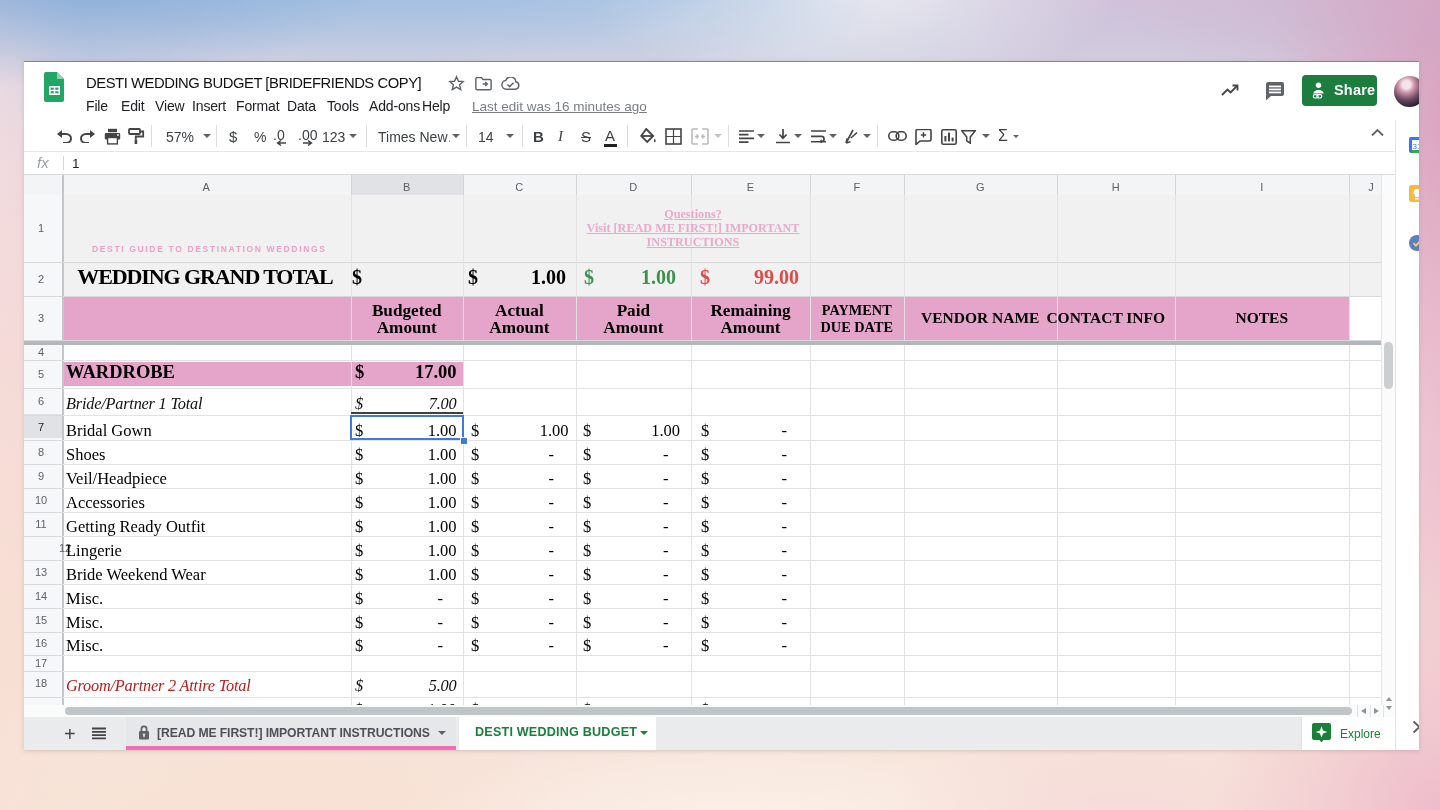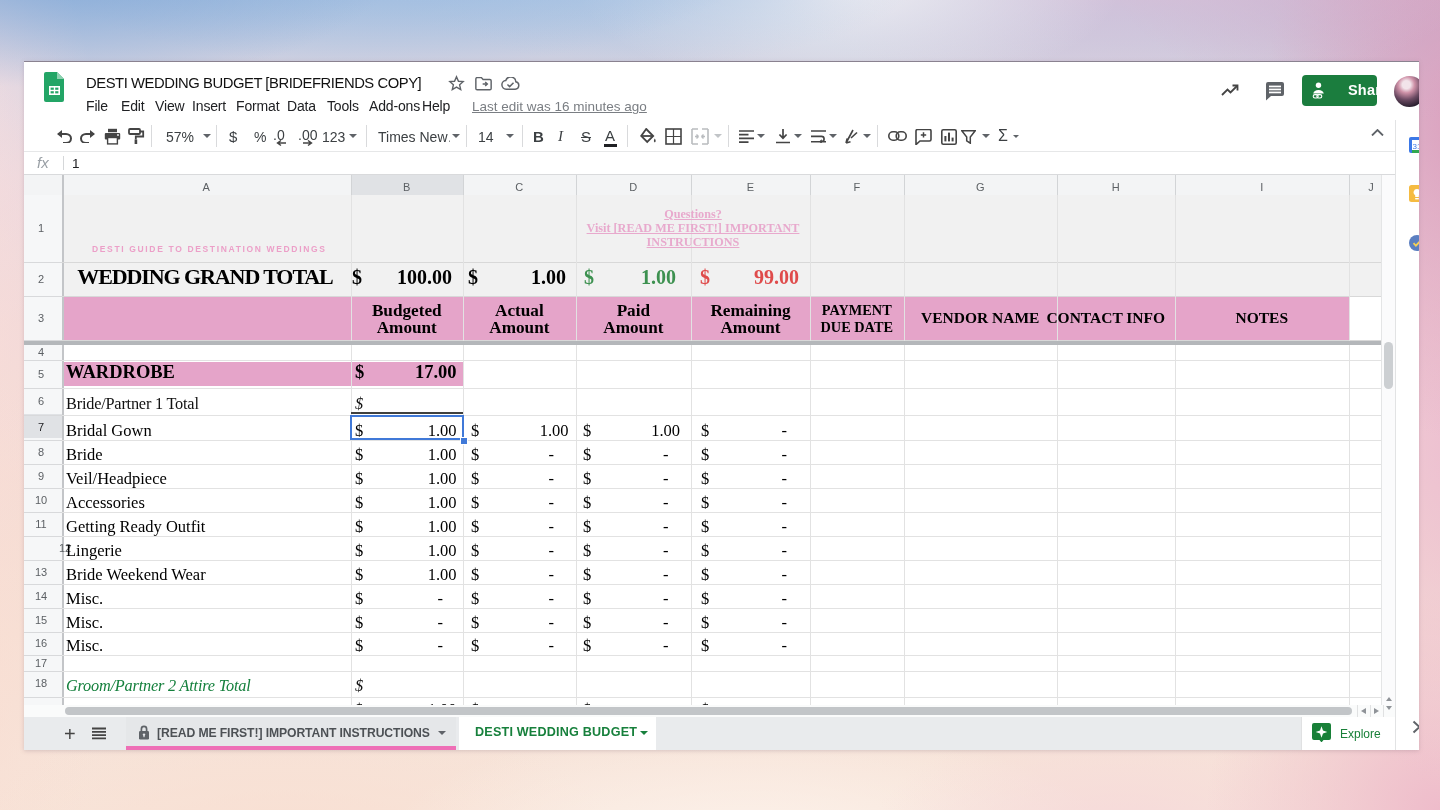--- a/index.html
+++ b/index.html
@@ -73,21 +73,21 @@
       <rect x="4" y="6.6" width="12" height="1.7" fill="#fff"></rect>
       <rect x="4" y="9.6" width="12" height="1.7" fill="#fff"></rect>
     </svg>
 <div class="abs" style="left:1278px;top:13px;width:75px;height:31px;background:#1b7d3e;border-radius:4px;"></div>
 <svg class="abs" style="left:1286px;top:19px" width="17" height="19" viewBox="0 0 17 19">
 <circle cx="8.5" cy="4.2" r="2.7" fill="#fff"></circle>
 <path d="M3.2 12.5 a5.4 4.4 0 0 1 10.6 0 z" fill="#fff"></path>
 <rect x="3.2" y="13.6" width="5" height="3.4" rx="1.7" fill="none" stroke="#fff" stroke-width="1.1"></rect>
 <rect x="6.8" y="13.6" width="5" height="3.4" rx="1.7" fill="none" stroke="#fff" stroke-width="1.1"></rect>
     </svg>
-<div class="abs" style="left:1310px;top:20px;font-size:14.5px;color:#fff;font-weight:bold;letter-spacing:.2px;margin-left:14px;">Share</div>
+<div class="abs" style="left:1310px;top:20px;font-size:14.5px;color:#fff;font-weight:bold;letter-spacing:.2px;">Share</div>
 <div class="abs" style="left:1370px;top:14px;width:31px;height:31px;border-radius:50%;background:radial-gradient(circle at 40% 28%, #f2e4ea 0 14%, #cf92a8 28%, #6b4a62 52%, #221a29 80%);"></div>
 <svg class="abs" style="left:30px;top:67px" width="19" height="14" viewBox="0 0 19 14">
 <path d="M4 5 h8 a5 4.5 0 0 1 0 9 h-3" fill="none" stroke="#444" stroke-width="2"></path>
 <path d="M8 1 L3 5 l5 4 z" fill="#444"></path>
     </svg>
 <svg class="abs" style="left:55px;top:67px" width="19" height="14" viewBox="0 0 19 14">
 <path d="M15 5 h-8 a5 4.5 0 0 0 0 9 h3" fill="none" stroke="#444" stroke-width="2"></path>
 <path d="M11 1 l5 4 -5 4 z" fill="#444"></path>
     </svg>
 <svg class="abs" style="left:80px;top:66px" width="17" height="17" viewBox="0 0 17 17">
@@ -306,50 +306,50 @@
 <div class="abs" style="left:0px;top:497.5px;width:34px;height:24.0px;line-height:24.0px;font-size:11px;color:#5c6064;text-align:center;">13</div>
 <div class="abs" style="left:0px;top:521.5px;width:34px;height:24.0px;line-height:24.0px;font-size:11px;color:#5c6064;text-align:center;">14</div>
 <div class="abs" style="left:0px;top:545.5px;width:34px;height:24.0px;line-height:24.0px;font-size:11px;color:#5c6064;text-align:center;">15</div>
 <div class="abs" style="left:0px;top:569.5px;width:34px;height:23.5px;line-height:23.5px;font-size:11px;color:#5c6064;text-align:center;">16</div>
 <div class="abs" style="left:0px;top:593px;width:34px;height:16px;line-height:16px;font-size:11px;color:#5c6064;text-align:center;">17</div>
 <div class="abs" style="left:0px;top:609px;width:34px;height:25.5px;line-height:25.5px;font-size:11px;color:#5c6064;text-align:center;">18</div>
 <div class="abs" style="left:68px;top:182px;font-size:8.5px;font-weight:bold;letter-spacing:1.65px;color:#ec9fc8;">DESTI GUIDE TO DESTINATION WEDDINGS</div>
 <div class="abs" style="left:509px;top:145px;width:320px;text-align:center;font-family:'Liberation Serif',serif;font-size:12.2px;line-height:14.2px;color:#e8a9cd;font-weight:bold;text-decoration:underline;">Questions?<br>Visit [READ ME FIRST!] IMPORTANT<br>INSTRUCTIONS</div>
 <div class="cell" style="left:-69px;top:200px;width:500px;height:28px;display:flex;align-items:flex-end;justify-content:center;font-family:'Liberation Serif',serif;font-size:22px;white-space:nowrap;font-weight:bold;letter-spacing:-1.1px;">WEDDING GRAND TOTAL</div>
 <div class="cell" style="left:328px;top:200px;height:26.5px;display:flex;align-items:flex-end;font-family:'Liberation Serif',serif;font-size:20px;white-space:nowrap;font-weight:bold;">$</div>
-<div class="cell" style="left:128px;top:200px;width:300px;height:26.5px;display:flex;align-items:flex-end;justify-content:flex-end;font-family:'Liberation Serif',serif;font-size:20px;white-space:nowrap;font-weight:bold;">100.00</div>
 <div class="cell" style="left:444px;top:200px;height:26.5px;display:flex;align-items:flex-end;font-family:'Liberation Serif',serif;font-size:20px;white-space:nowrap;font-weight:bold;">$</div>
 <div class="cell" style="left:242px;top:200px;width:300px;height:26.5px;display:flex;align-items:flex-end;justify-content:flex-end;font-family:'Liberation Serif',serif;font-size:20px;white-space:nowrap;font-weight:bold;">1.00</div>
 <div class="cell" style="left:560px;top:200px;height:26.5px;display:flex;align-items:flex-end;font-family:'Liberation Serif',serif;font-size:20px;white-space:nowrap;font-weight:bold;color:#3d9150;">$</div>
 <div class="cell" style="left:352px;top:200px;width:300px;height:26.5px;display:flex;align-items:flex-end;justify-content:flex-end;font-family:'Liberation Serif',serif;font-size:20px;white-space:nowrap;font-weight:bold;color:#3d9150;">1.00</div>
 <div class="cell" style="left:676px;top:200px;height:26.5px;display:flex;align-items:flex-end;font-family:'Liberation Serif',serif;font-size:20px;white-space:nowrap;font-weight:bold;color:#df4b4b;">$</div>
 <div class="cell" style="left:475px;top:200px;width:300px;height:26.5px;display:flex;align-items:flex-end;justify-content:flex-end;font-family:'Liberation Serif',serif;font-size:20px;white-space:nowrap;font-weight:bold;color:#df4b4b;">99.00</div>
 <div class="abs" style="left:282.75px;top:239.5px;width:200px;text-align:center;font-family:'Liberation Serif',serif;font-size:17.2px;line-height:17.6px;font-weight:bold;">Budgeted<br>Amount</div>
 <div class="abs" style="left:395.35px;top:239.5px;width:200px;text-align:center;font-family:'Liberation Serif',serif;font-size:17.2px;line-height:17.6px;font-weight:bold;">Actual<br>Amount</div>
 <div class="abs" style="left:509.35px;top:239.5px;width:200px;text-align:center;font-family:'Liberation Serif',serif;font-size:17.2px;line-height:17.6px;font-weight:bold;">Paid<br>Amount</div>
 <div class="abs" style="left:626.5px;top:239.5px;width:200px;text-align:center;font-family:'Liberation Serif',serif;font-size:17.2px;line-height:17.6px;font-weight:bold;">Remaining<br>Amount</div>
 <div class="abs" style="left:732.75px;top:239.5px;width:200px;text-align:center;font-family:'Liberation Serif',serif;font-size:14.3px;line-height:17.6px;font-weight:bold;">PAYMENT<br>DUE DATE</div>
 <div class="abs" style="left:836.25px;top:247px;width:240px;text-align:center;font-family:'Liberation Serif',serif;font-size:15.5px;font-weight:bold;">VENDOR NAME</div>
 <div class="abs" style="left:971.75px;top:247px;width:220px;text-align:center;font-family:'Liberation Serif',serif;font-size:15.5px;font-weight:bold;">CONTACT INFO</div>
 <div class="abs" style="left:1117.75px;top:247px;width:240px;text-align:center;font-family:'Liberation Serif',serif;font-size:15.5px;font-weight:bold;">NOTES</div>
 <div class="cell" style="left:42px;top:297.5px;height:23.5px;display:flex;align-items:flex-end;font-family:'Liberation Serif',serif;font-size:18.5px;white-space:nowrap;font-weight:bold;">WARDROBE</div>
 <div class="cell" style="left:331px;top:297.5px;height:23.5px;display:flex;align-items:flex-end;font-family:'Liberation Serif',serif;font-size:18.5px;white-space:nowrap;font-weight:bold;">$</div>
 <div class="cell" style="left:132.5px;top:297.5px;width:300px;height:23.5px;display:flex;align-items:flex-end;justify-content:flex-end;font-family:'Liberation Serif',serif;font-size:18.5px;white-space:nowrap;font-weight:bold;">17.00</div>
-<div class="cell" style="left:42px;top:325.5px;height:26.5px;display:flex;align-items:flex-end;font-family:'Liberation Serif',serif;font-size:16.3px;white-space:nowrap;color:#111;letter-spacing:-0.2px;">Bride/Partner 1 Total</div>
+<div class="cell" style="left:42px;top:325.5px;height:26.5px;display:flex;align-items:flex-end;font-family:'Liberation Serif',serif;font-size:16.3px;white-space:nowrap;font-style:italic;color:#111;letter-spacing:-0.2px;">Bride/Partner 1 Total</div>
 <div class="cell" style="left:331px;top:325.5px;height:26.5px;display:flex;align-items:flex-end;font-family:'Liberation Serif',serif;font-size:16.3px;white-space:nowrap;font-style:italic;color:#111;letter-spacing:-0.2px;">$</div>
+<div class="cell" style="left:132.5px;top:325.5px;width:300px;height:26.5px;display:flex;align-items:flex-end;justify-content:flex-end;font-family:'Liberation Serif',serif;font-size:16.3px;white-space:nowrap;font-style:italic;color:#111;letter-spacing:-0.2px;">7.00</div>
 <div class="cell" style="left:42px;top:353px;height:25.5px;display:flex;align-items:flex-end;font-family:'Liberation Serif',serif;font-size:16.5px;white-space:nowrap;">Bridal Gown</div>
 <div class="cell" style="left:331px;top:353px;height:25.5px;display:flex;align-items:flex-end;font-family:'Liberation Serif',serif;font-size:16.5px;white-space:nowrap;">$</div>
 <div class="cell" style="left:132.5px;top:353px;width:300px;height:25.5px;display:flex;align-items:flex-end;justify-content:flex-end;font-family:'Liberation Serif',serif;font-size:16.5px;white-space:nowrap;">1.00</div>
 <div class="cell" style="left:447px;top:353px;height:25.5px;display:flex;align-items:flex-end;font-family:'Liberation Serif',serif;font-size:16.5px;white-space:nowrap;">$</div>
 <div class="cell" style="left:244.5px;top:353px;width:300px;height:25.5px;display:flex;align-items:flex-end;justify-content:flex-end;font-family:'Liberation Serif',serif;font-size:16.5px;white-space:nowrap;">1.00</div>
 <div class="cell" style="left:559px;top:353px;height:25.5px;display:flex;align-items:flex-end;font-family:'Liberation Serif',serif;font-size:16.5px;white-space:nowrap;">$</div>
 <div class="cell" style="left:356px;top:353px;width:300px;height:25.5px;display:flex;align-items:flex-end;justify-content:flex-end;font-family:'Liberation Serif',serif;font-size:16.5px;white-space:nowrap;">1.00</div>
 <div class="cell" style="left:677px;top:353px;height:25.5px;display:flex;align-items:flex-end;font-family:'Liberation Serif',serif;font-size:16.5px;white-space:nowrap;">$</div>
 <div class="cell" style="left:463px;top:353px;width:300px;height:25.5px;display:flex;align-items:flex-end;justify-content:flex-end;font-family:'Liberation Serif',serif;font-size:16.5px;white-space:nowrap;">-</div>
-<div class="cell" style="left:42px;top:377.5px;height:25.0px;display:flex;align-items:flex-end;font-family:'Liberation Serif',serif;font-size:16.5px;white-space:nowrap;">Bride</div>
+<div class="cell" style="left:42px;top:377.5px;height:25.0px;display:flex;align-items:flex-end;font-family:'Liberation Serif',serif;font-size:16.5px;white-space:nowrap;">Shoes</div>
 <div class="cell" style="left:331px;top:377.5px;height:25.0px;display:flex;align-items:flex-end;font-family:'Liberation Serif',serif;font-size:16.5px;white-space:nowrap;">$</div>
 <div class="cell" style="left:132.5px;top:377.5px;width:300px;height:25.0px;display:flex;align-items:flex-end;justify-content:flex-end;font-family:'Liberation Serif',serif;font-size:16.5px;white-space:nowrap;">1.00</div>
 <div class="cell" style="left:447px;top:377.5px;height:25.0px;display:flex;align-items:flex-end;font-family:'Liberation Serif',serif;font-size:16.5px;white-space:nowrap;">$</div>
 <div class="cell" style="left:230px;top:377.5px;width:300px;height:25.0px;display:flex;align-items:flex-end;justify-content:flex-end;font-family:'Liberation Serif',serif;font-size:16.5px;white-space:nowrap;">-</div>
 <div class="cell" style="left:559px;top:377.5px;height:25.0px;display:flex;align-items:flex-end;font-family:'Liberation Serif',serif;font-size:16.5px;white-space:nowrap;">$</div>
 <div class="cell" style="left:344.5px;top:377.5px;width:300px;height:25.0px;display:flex;align-items:flex-end;justify-content:flex-end;font-family:'Liberation Serif',serif;font-size:16.5px;white-space:nowrap;">-</div>
 <div class="cell" style="left:677px;top:377.5px;height:25.0px;display:flex;align-items:flex-end;font-family:'Liberation Serif',serif;font-size:16.5px;white-space:nowrap;">$</div>
 <div class="cell" style="left:463px;top:377.5px;width:300px;height:25.0px;display:flex;align-items:flex-end;justify-content:flex-end;font-family:'Liberation Serif',serif;font-size:16.5px;white-space:nowrap;">-</div>
 <div class="cell" style="left:42px;top:401.5px;height:25.0px;display:flex;align-items:flex-end;font-family:'Liberation Serif',serif;font-size:16.5px;white-space:nowrap;">Veil/Headpiece</div>
 <div class="cell" style="left:331px;top:401.5px;height:25.0px;display:flex;align-items:flex-end;font-family:'Liberation Serif',serif;font-size:16.5px;white-space:nowrap;">$</div>
@@ -416,22 +416,23 @@
 <div class="cell" style="left:463px;top:545.5px;width:300px;height:25.0px;display:flex;align-items:flex-end;justify-content:flex-end;font-family:'Liberation Serif',serif;font-size:16.5px;white-space:nowrap;">-</div>
 <div class="cell" style="left:42px;top:569.5px;height:24.5px;display:flex;align-items:flex-end;font-family:'Liberation Serif',serif;font-size:16.5px;white-space:nowrap;">Misc.</div>
 <div class="cell" style="left:331px;top:569.5px;height:24.5px;display:flex;align-items:flex-end;font-family:'Liberation Serif',serif;font-size:16.5px;white-space:nowrap;">$</div>
 <div class="cell" style="left:119px;top:569.5px;width:300px;height:24.5px;display:flex;align-items:flex-end;justify-content:flex-end;font-family:'Liberation Serif',serif;font-size:16.5px;white-space:nowrap;">-</div>
 <div class="cell" style="left:447px;top:569.5px;height:24.5px;display:flex;align-items:flex-end;font-family:'Liberation Serif',serif;font-size:16.5px;white-space:nowrap;">$</div>
 <div class="cell" style="left:230px;top:569.5px;width:300px;height:24.5px;display:flex;align-items:flex-end;justify-content:flex-end;font-family:'Liberation Serif',serif;font-size:16.5px;white-space:nowrap;">-</div>
 <div class="cell" style="left:559px;top:569.5px;height:24.5px;display:flex;align-items:flex-end;font-family:'Liberation Serif',serif;font-size:16.5px;white-space:nowrap;">$</div>
 <div class="cell" style="left:344.5px;top:569.5px;width:300px;height:24.5px;display:flex;align-items:flex-end;justify-content:flex-end;font-family:'Liberation Serif',serif;font-size:16.5px;white-space:nowrap;">-</div>
 <div class="cell" style="left:677px;top:569.5px;height:24.5px;display:flex;align-items:flex-end;font-family:'Liberation Serif',serif;font-size:16.5px;white-space:nowrap;">$</div>
 <div class="cell" style="left:463px;top:569.5px;width:300px;height:24.5px;display:flex;align-items:flex-end;justify-content:flex-end;font-family:'Liberation Serif',serif;font-size:16.5px;white-space:nowrap;">-</div>
-<div class="cell" style="left:42px;top:609px;height:25.0px;display:flex;align-items:flex-end;font-family:'Liberation Serif',serif;font-size:16.3px;white-space:nowrap;font-style:italic;color:#15803d;letter-spacing:-0.2px;">Groom/Partner 2 Attire Total</div>
+<div class="cell" style="left:42px;top:609px;height:25.0px;display:flex;align-items:flex-end;font-family:'Liberation Serif',serif;font-size:16.3px;white-space:nowrap;font-style:italic;color:#b91c1c;letter-spacing:-0.2px;">Groom/Partner 2 Attire Total</div>
 <div class="cell" style="left:331px;top:609px;height:25.0px;display:flex;align-items:flex-end;font-family:'Liberation Serif',serif;font-size:16.3px;white-space:nowrap;font-style:italic;color:#111;letter-spacing:-0.2px;">$</div>
+<div class="cell" style="left:132.5px;top:609px;width:300px;height:25.0px;display:flex;align-items:flex-end;justify-content:flex-end;font-family:'Liberation Serif',serif;font-size:16.3px;white-space:nowrap;font-style:italic;color:#111;letter-spacing:-0.2px;">5.00</div>
 <div class="abs" style="left:38px;top:634px;width:1319px;height:11px;overflow:hidden;">
 <div class="cell" style="left:293px;top:4px;font-size:16.5px;font-family:'Liberation Serif',serif;">$</div>
 <div class="cell" style="left:409px;top:4px;font-size:16.5px;font-family:'Liberation Serif',serif;">$</div>
 <div class="cell" style="left:521px;top:4px;font-size:16.5px;font-family:'Liberation Serif',serif;">$</div>
 <div class="cell" style="left:639px;top:4px;font-size:16.5px;font-family:'Liberation Serif',serif;">$</div>
 <div class="cell num" style="left:94.5px;top:4px;width:300px;font-size:16.5px;font-family:'Liberation Serif',serif;text-align:right;">1.00</div>
 </div>
 <div class="abs" style="left:327.0px;top:350.3px;width:111.5px;height:1.3px;background:#40403f;"></div>
 <div class="abs" style="left:325.5px;top:352.5px;width:114.5px;height:25.5px;border:2px solid #4079d8;box-sizing:border-box;"></div>
 <div class="abs" style="left:436px;top:374.5px;width:6px;height:6px;background:#4079d8;border:1px solid #fff;"></div>

